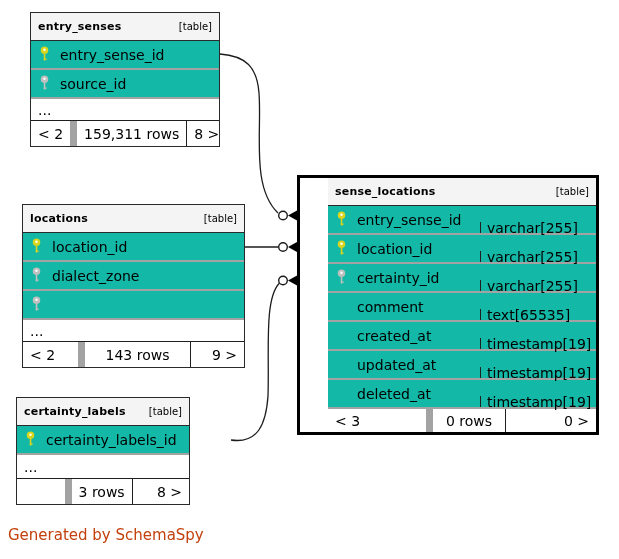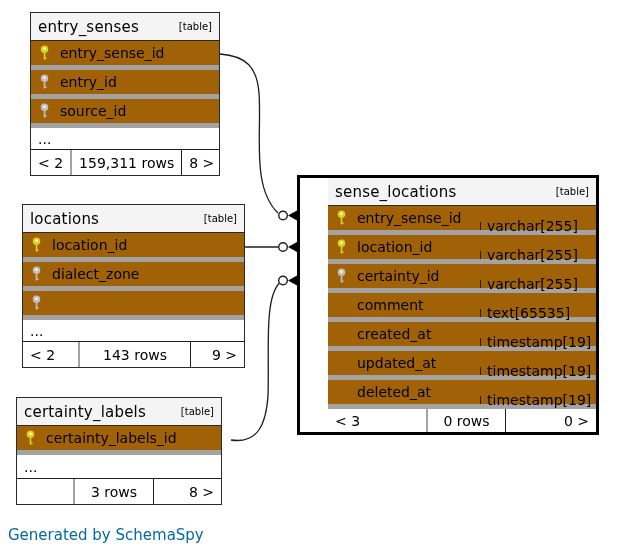--- a/index.html
+++ b/index.html
@@ -12,62 +12,62 @@
     position:absolute; background:#fff;
     border:1.5px solid #2a2a2a;
     font-size:14px;
   }
   .table-card.emphasis { border:3px solid #000; }
   .t-header {
     display:flex; align-items:center; justify-content:space-between;
     height:28px; padding:0 7px; background:#f4f4f4;
     border-bottom:1.5px solid #2a2a2a;
   }
-  .t-title { font-weight:normal; font-size:15px; letter-spacing:0.2px; }
+  .t-title { font-weight:bold; font-size:11px; letter-spacing:0.2px; }
   .t-tag { font-size:10px; }
   .t-row {
     display:flex; align-items:center; height:29px;
-    border-bottom:5px solid #a3a3a3; background:#a16207;text-align:center;
+    border-bottom:2px solid #a3a3a3; background:#14b8a6;text-align:center;
   }
   .key-icon { width:11px; height:17px; margin:0 10px 0 8px; flex:0 0 auto; }
   .key-spacer { width:29px; flex:0 0 auto; }
   .col-name { white-space:nowrap; }
   .col-type {
     margin-left:auto; align-self:stretch; display:flex; align-items:center;
     width:116px; flex:0 0 auto; border-left:1px solid #1f1f1f; padding-left:6px;
     white-space:nowrap;
     margin-top:16px;
   }
   .t-ellipsis {
     display:flex; align-items:center; height:22px; padding-left:7px;
     border-bottom:1px solid #1f1f1f; background:#fff;
   }
   .t-footer { display:flex; align-items:stretch; height:25px; background:#fff; }
   .f-cell { display:flex; align-items:center; padding:0 7px; white-space:nowrap; }
   .f-left  { justify-content:flex-start; }
-  .f-mid   { flex:1; justify-content:center; border-left:2px solid #a3a3a3; border-right:1px solid #1f1f1f; }
+  .f-mid   { flex:1; justify-content:center; border-left:7px solid #a3a3a3; border-right:1px solid #1f1f1f; }
   .f-right { justify-content:flex-end; }
 
   
   .tc-entry  .f-left{width:40px;}  .tc-entry  .f-right{width:40px;}
   .tc-loc    .f-left{width:55px;}  .tc-loc    .f-right{width:53px;}
   .tc-cert   .f-left{width:56px;}  .tc-cert   .f-right{width:67px;}
   .tc-sense  .f-left{width:98px;}  .tc-sense  .f-right{width:90px;}
   .tc-sense  .t-footer{height:23px;}
   .table-card .t-row:last-of-type{}
 
   
   .tc-entry { left:30px;  top:12px;  width:190px; }
   .tc-loc   { left:22px;  top:204px; width:223px; }
-  .tc-cert  { left:16px;  top:397px; width:206px; }
+  .tc-cert  { left:16px;  top:397px; width:174px; }
   .tc-sense { left:297px; top:175px; width:302px;padding-left:28px; }
 
   .relations { position:absolute; left:0; top:0; pointer-events:none; }
 
-  .gen-note { position:absolute; left:8px; top:526px; font-size:15px; color:#0369a1; }
+  .gen-note { position:absolute; left:8px; top:526px; font-size:15px; color:#c2410c; }
 </style>
 </head>
 <body>
 
 <div class="canvas">
 
   <svg class="relations" width="619" height="559" viewBox="0 0 619 559">
     <g stroke="#1c1c1c" stroke-width="1.3" fill="none">
       <path d="M 220 54 C 246 56 257 67 259 93 C 262 132 251 187 278 213"></path>
       <path d="M 229 247 L 278.5 247"></path>
@@ -103,31 +103,20 @@
     </div>
     <div class="t-row">
       <svg class="key-icon" viewBox="0 0 12 20">
         <g fill="#bfbfbf">
           <circle cx="6" cy="5" r="4.4"></circle>
           <rect x="5.1" y="8.6" width="1.9" height="8.8" rx="0.9"></rect>
           <rect x="5.1" y="14.6" width="3.6" height="1.7" rx="0.8"></rect>
         </g>
         <circle cx="6" cy="4.5" r="1.5" fill="#ffffff"></circle>
       </svg>
-      <span class="col-name">entry_id</span>
-    </div>
-    <div class="t-row">
-      <svg class="key-icon" viewBox="0 0 12 20">
-        <g fill="#bfbfbf">
-          <circle cx="6" cy="5" r="4.4"></circle>
-          <rect x="5.1" y="8.6" width="1.9" height="8.8" rx="0.9"></rect>
-          <rect x="5.1" y="14.6" width="3.6" height="1.7" rx="0.8"></rect>
-        </g>
-        <circle cx="6" cy="4.5" r="1.5" fill="#ffffff"></circle>
-      </svg>
       <span class="col-name">source_id</span>
     </div>
     <div class="t-ellipsis">...</div>
     <div class="t-footer">
       <span class="f-cell f-left">&lt; 2</span>
       <span class="f-cell f-mid">159,311 rows</span>
       <span class="f-cell f-right">8 &gt;</span>
     </div>
   </div>
 

